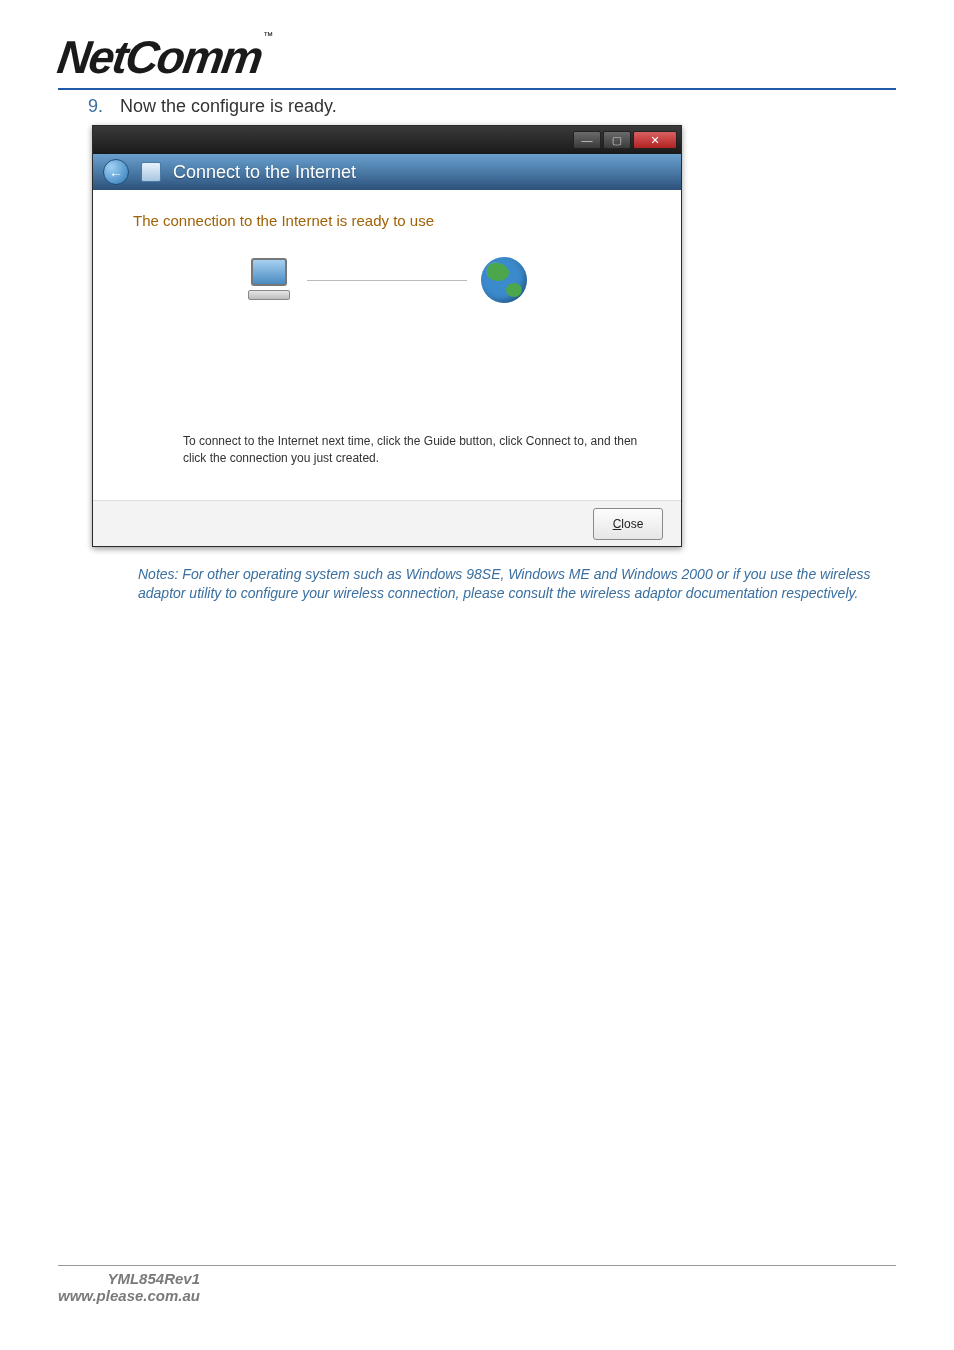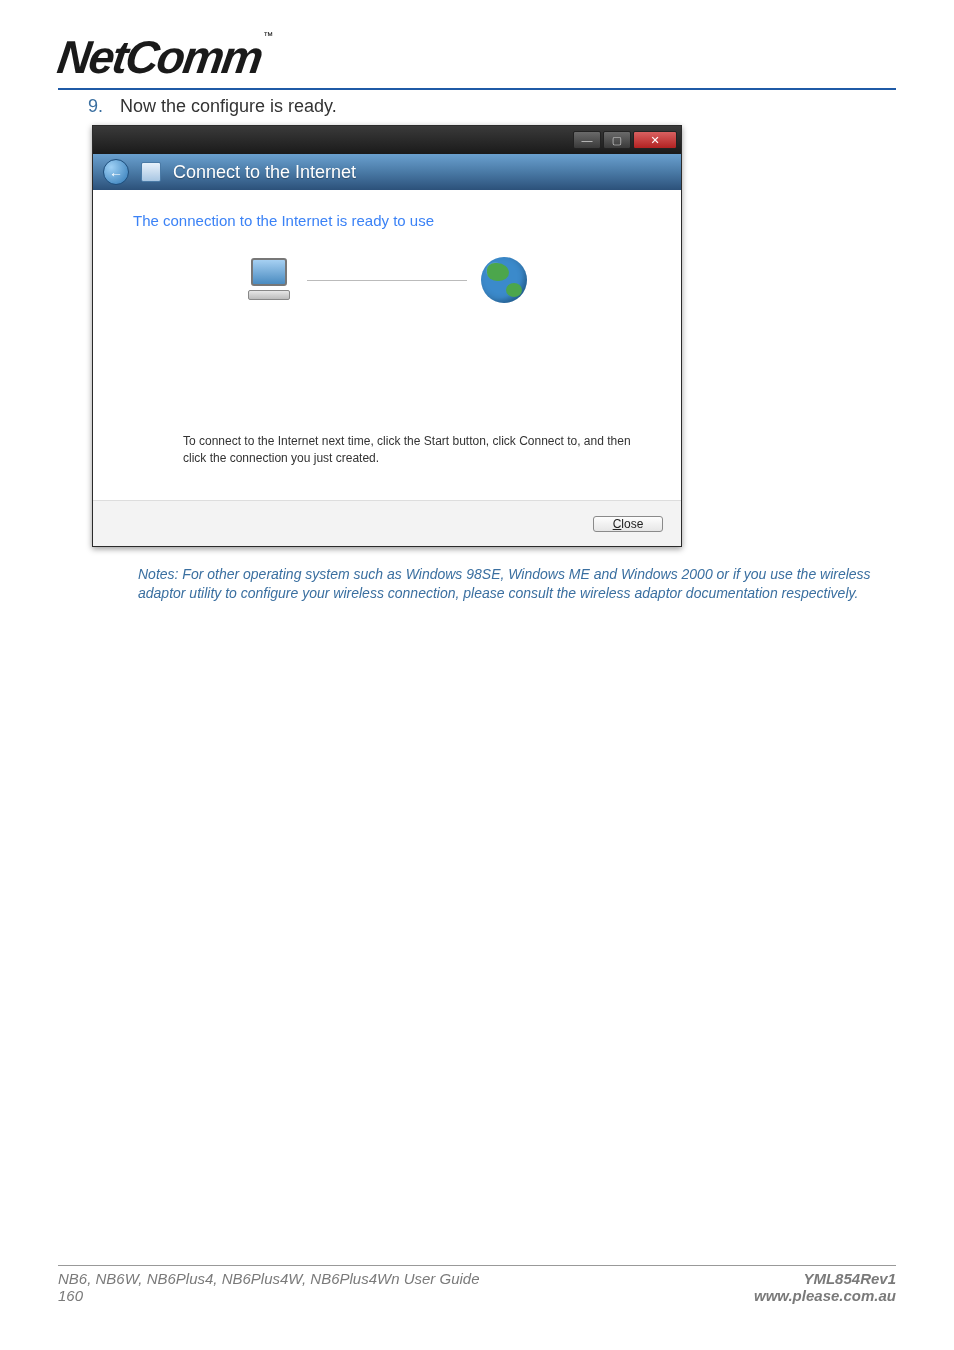--- a/index.html
+++ b/index.html
@@ -110,21 +110,21 @@
       font-size: 18px;
       text-shadow: 0 1px 1px rgba(0,0,0,.3);
     }
     .dialog-body {
       padding: 22px 40px 10px 40px;
       height: 310px;
       background: #fff;
     }
     .dialog-heading {
       font-size: 15px;
-      color: #3b82f6;
+      color: #a16207;
       font-weight: 400;
       margin-bottom: 28px;
     }
     .graphic-row {
       display: flex;
       align-items: center;
       justify-content: center;
       gap: 14px;
       margin-bottom: 130px;
     }
@@ -178,21 +178,21 @@
       height: 46px;
       border-top: 1px solid #ddd;
       background: #f3f3f3;
       display: flex;
       align-items: center;
       justify-content: flex-end;
       padding-right: 18px;
     }
     .close-btn {
       min-width: 70px;
-      height: 16px;
+      height: 32px;
       background: linear-gradient(#fdfdfd, #e6e6e6);
       border: 1px solid #8a8a8a;
       border-radius: 3px;
       font-size: 12px;
       color: #222;
       padding: 0 14px;
       cursor: pointer;
     }
     .close-btn .u { text-decoration: underline; }
     .notes {
@@ -262,35 +262,31 @@
         <div class="pc-icon">
           <div class="pc-monitor"></div>
           <div class="pc-base"></div>
         </div>
         <div class="connector"></div>
         <div class="globe-icon">
           <div class="globe-land1"></div>
           <div class="globe-land2"></div>
         </div>
       </div>
-      <div class="instruction">To connect to the Internet next time, click the Start button, click Connect to, and then click the connection you just created.</div>
+      <div class="instruction">To connect to the Internet next time, click the Guide button, click Connect to, and then click the connection you just created.</div>
     </div>
     <div class="dialog-footer">
       <button class="close-btn"><span class="u">C</span><span>lose</span></button>
     </div>
   </div>
 </div>
 
 <div class="notes">Notes: For other operating system such as Windows 98SE, Windows ME and Windows 2000 or if you use the wireless adaptor utility to configure your wireless connection, please consult the wireless adaptor documentation respectively.</div>
 
 <div class="footer">
   <div class="footer-divider"></div>
   <div class="footer-row">
-    <div class="footer-left">
-      <div>NB6, NB6W, NB6Plus4, NB6Plus4W, NB6Plus4Wn User Guide</div>
-      <div>160</div>
-    </div>
     <div class="footer-right">
       <div>YML854Rev1</div>
       <div>www.please.com.au</div>
     </div>
   </div>
 </div>
 
 </body></html>

